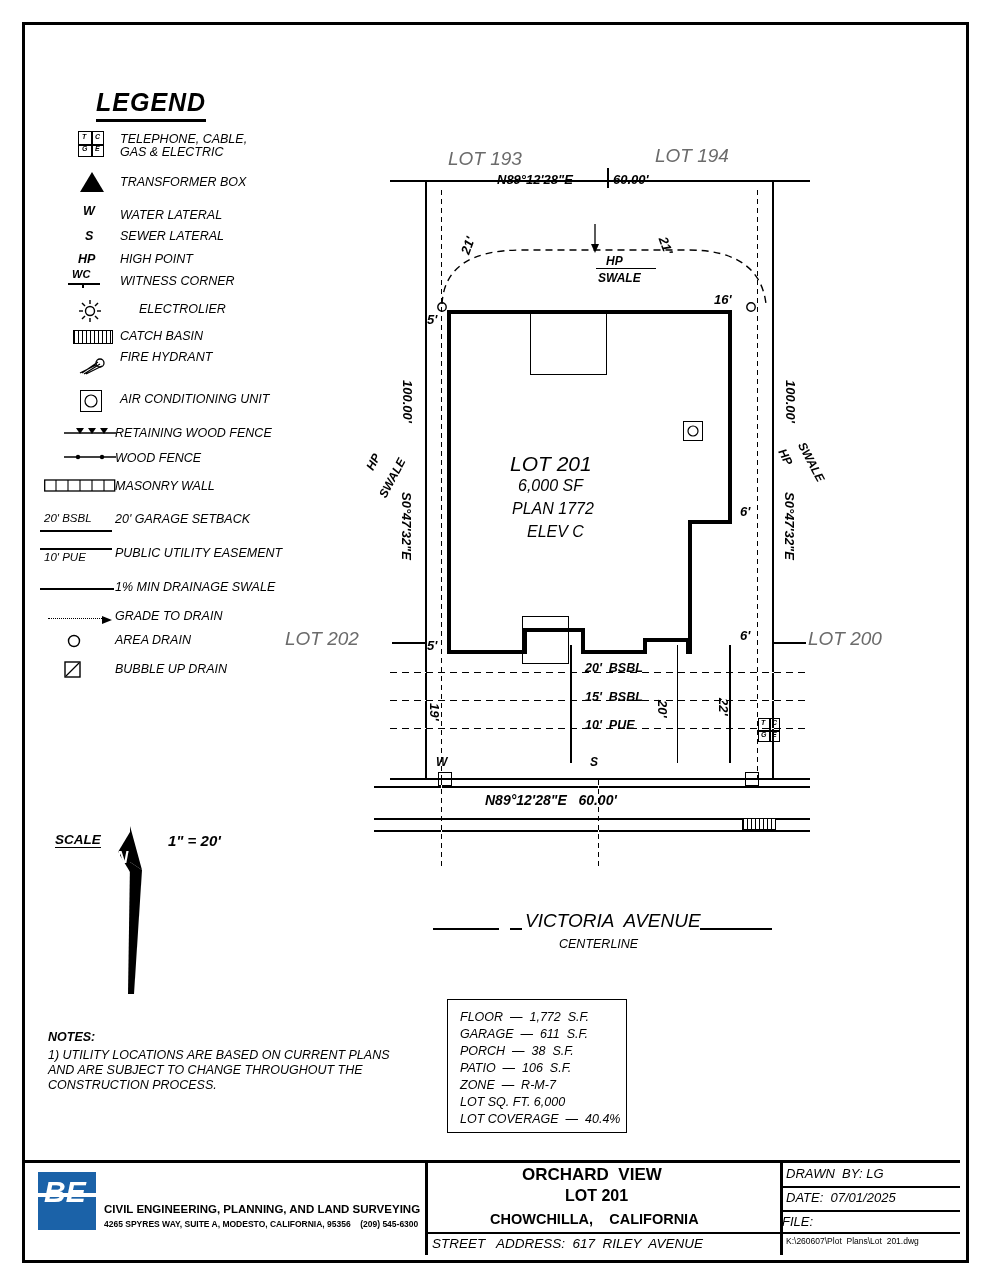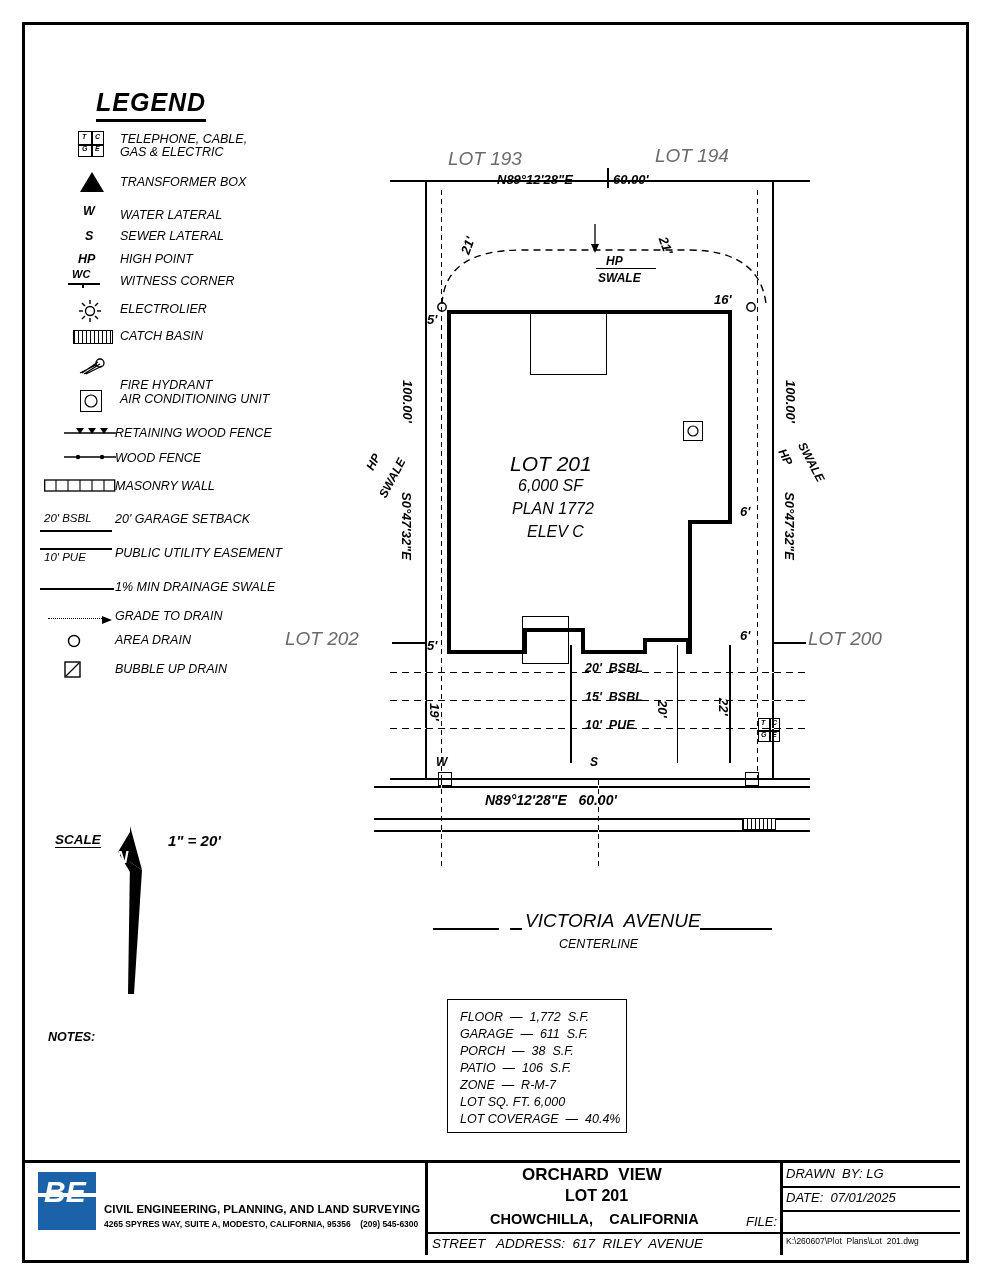--- a/index.html
+++ b/index.html
@@ -83,32 +83,32 @@
           <line x1="15" y1="18" x2="15" y2="22"></line>
         <line x1="4" y1="11" x2="8" y2="11"></line>
           <line x1="22" y1="11" x2="26" y2="11"></line>
         <line x1="7" y1="3" x2="10" y2="6"></line>
           <line x1="20" y1="16" x2="23" y2="19"></line>
         <line x1="23" y1="3" x2="20" y2="6"></line>
           <line x1="10" y1="16" x2="7" y2="19"></line>
       </g>
     </svg>
   </div>
-  <div class="leg-label" style="top:303px;">ELECTROLIER</div>
+  <div class="leg-label" style="top:303px;margin-left:19px;">ELECTROLIER</div>
 
   <div class="hatchbox" style="left:73px;top:330px;width:40px;height:14px;"></div>
   <div class="leg-label" style="top:330px;">CATCH BASIN</div>
 
   <div style="position:absolute;left:76px;top:356px;width:32px;height:20px;">
     <svg width="32" height="20" viewBox="0 0 32 20">
       <path d="M4 17 L20 9 M6 17 L22 6 M8 18 L24 8 M10 18 L26 10" stroke="#000" stroke-width="1.2" fill="none"></path>
       <circle cx="24" cy="7" r="4" fill="none" stroke="#000" stroke-width="1.3"></circle>
     </svg>
   </div>
-  <div class="leg-label" style="top:379px;font-style:italic;">FIRE HYDRANT</div>
+  <div class="leg-label" style="top:351px;font-style:italic;">FIRE HYDRANT</div>
 
   <div class="sqbox" style="left:80px;top:390px;width:22px;height:22px;">
     <svg width="20" height="20" viewBox="0 0 20 20" style="position:absolute;left:0;top:0;">
       <circle cx="10" cy="10" r="6" fill="none" stroke="#000" stroke-width="1.2"></circle>
     </svg>
   </div>
   <div class="leg-label" style="top:393px;">AIR CONDITIONING UNIT</div>
 
   <div style="position:absolute;left:64px;top:424px;width:52px;height:16px;">
     <svg width="52" height="16" viewBox="0 0 52 16">
@@ -182,20 +182,23 @@
   <div style="position:absolute;left:108px;top:818px;width:60px;height:180px;">
     <svg width="60" height="180" viewBox="0 0 60 180">
       <polygon points="22,8 34,52 22,44 22,8" fill="#000"></polygon>
       <polygon points="22,44 34,52 26,176 20,176" fill="#000"></polygon>
       <polygon points="10,34 22,14 22,54" fill="#000"></polygon>
     </svg>
     <div class="txt b" style="left:8px;top:30px;font-size:17px;color:#fff;">N</div>
   </div>
 
   <div class="notes b" style="left:48px;top:1030px;">NOTES:</div>
+  <div class="notes" style="left:48px;top:1048px;">1) UTILITY LOCATIONS ARE BASED ON CURRENT PLANS
+AND ARE SUBJECT TO CHANGE THROUGHOUT THE
+CONSTRUCTION PROCESS.</div>
 
   <div class="areabox"></div>
   <div class="arealine" style="left:460px;top:1010px;">FLOOR  —  1,772  S.F.</div>
   <div class="arealine" style="left:460px;top:1027px;">GARAGE  —  611  S.F.</div>
   <div class="arealine" style="left:460px;top:1044px;">PORCH  —  38  S.F.</div>
   <div class="arealine" style="left:460px;top:1061px;">PATIO  —  106  S.F.</div>
   <div class="arealine" style="left:460px;top:1078px;">ZONE  —  R-M-7</div>
   <div class="arealine" style="left:460px;top:1095px;">LOT SQ. FT. 6,000</div>
   <div class="arealine" style="left:460px;top:1112px;">LOT COVERAGE  —  40.4%</div>
 
@@ -341,15 +344,15 @@
   <div class="txt b" style="left:104px;top:1203px;font-size:11.5px;font-style:normal;">CIVIL ENGINEERING, PLANNING, AND LAND SURVEYING</div>
   <div class="txt b" style="left:104px;top:1219px;font-size:8.5px;font-style:normal;">4265 SPYRES WAY, SUITE A, MODESTO, CALIFORNIA, 95356    (209) 545-6300</div>
 
   <div class="txt b" style="left:522px;top:1165px;font-size:17px;font-style:normal;">ORCHARD  VIEW</div>
   <div class="txt b" style="left:565px;top:1187px;font-size:16px;font-style:normal;">LOT 201</div>
   <div class="txt b" style="left:490px;top:1211px;font-size:14.5px;font-style:normal;">CHOWCHILLA,    CALIFORNIA</div>
   <div class="txt" style="left:432px;top:1236px;font-size:13.5px;">STREET   ADDRESS:  617  RILEY  AVENUE</div>
 
   <div class="txt" style="left:786px;top:1166px;font-size:13px;">DRAWN  BY: LG</div>
   <div class="txt" style="left:786px;top:1190px;font-size:13px;">DATE:  07/01/2025</div>
-  <div class="txt" style="left:746px;top:1214px;font-size:13px;">FILE:</div>
+  <div class="txt" style="left:782px;top:1214px;font-size:13px;">FILE:</div>
   <div class="txt" style="left:786px;top:1236px;font-size:8.5px;font-style:normal;">K:\260607\Plot  Plans\Lot  201.dwg</div>
 </div>
 
 </body></html>

